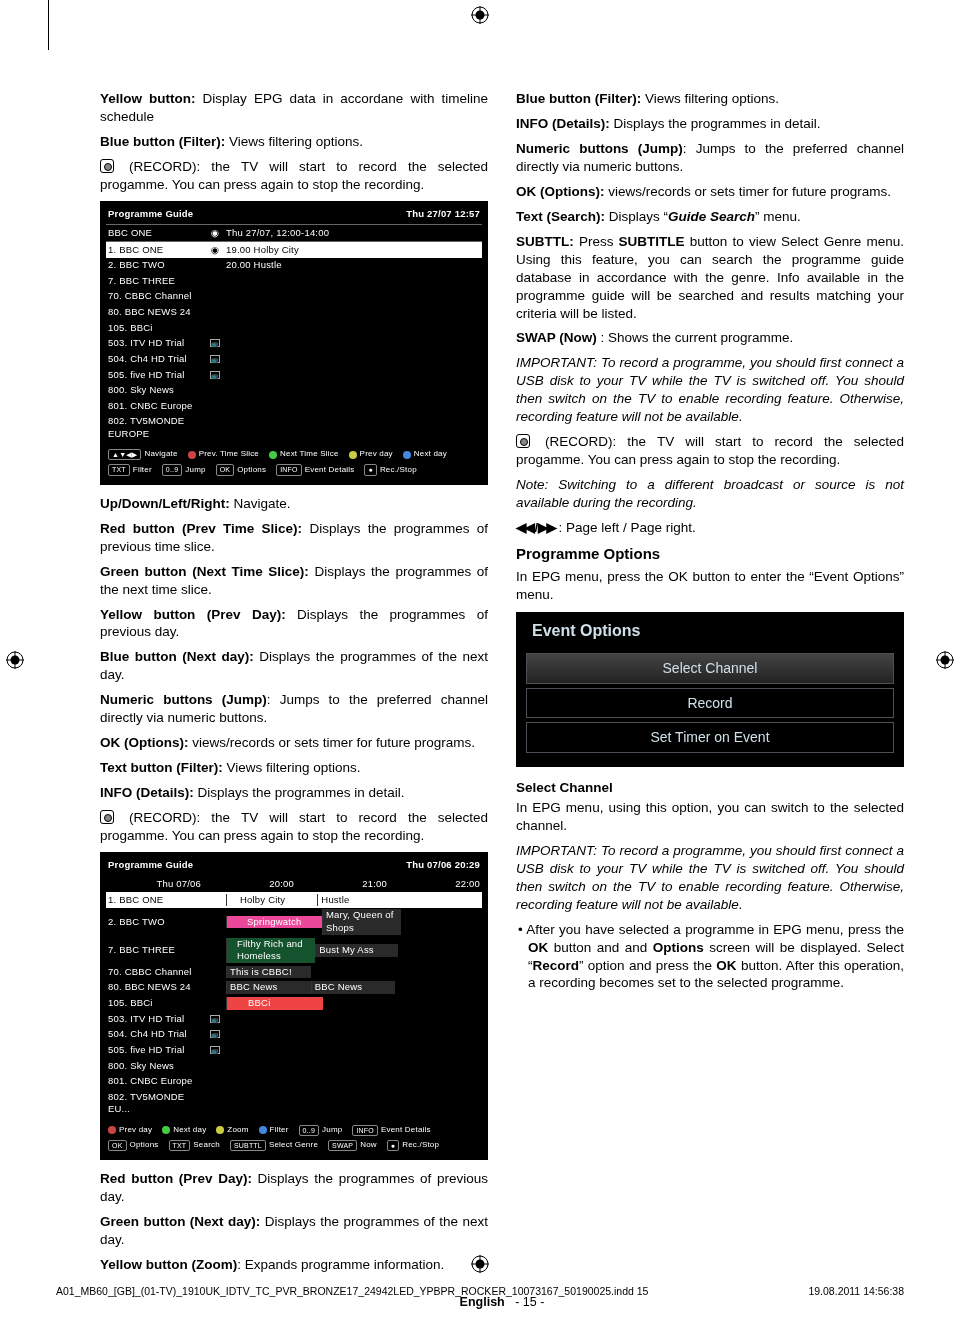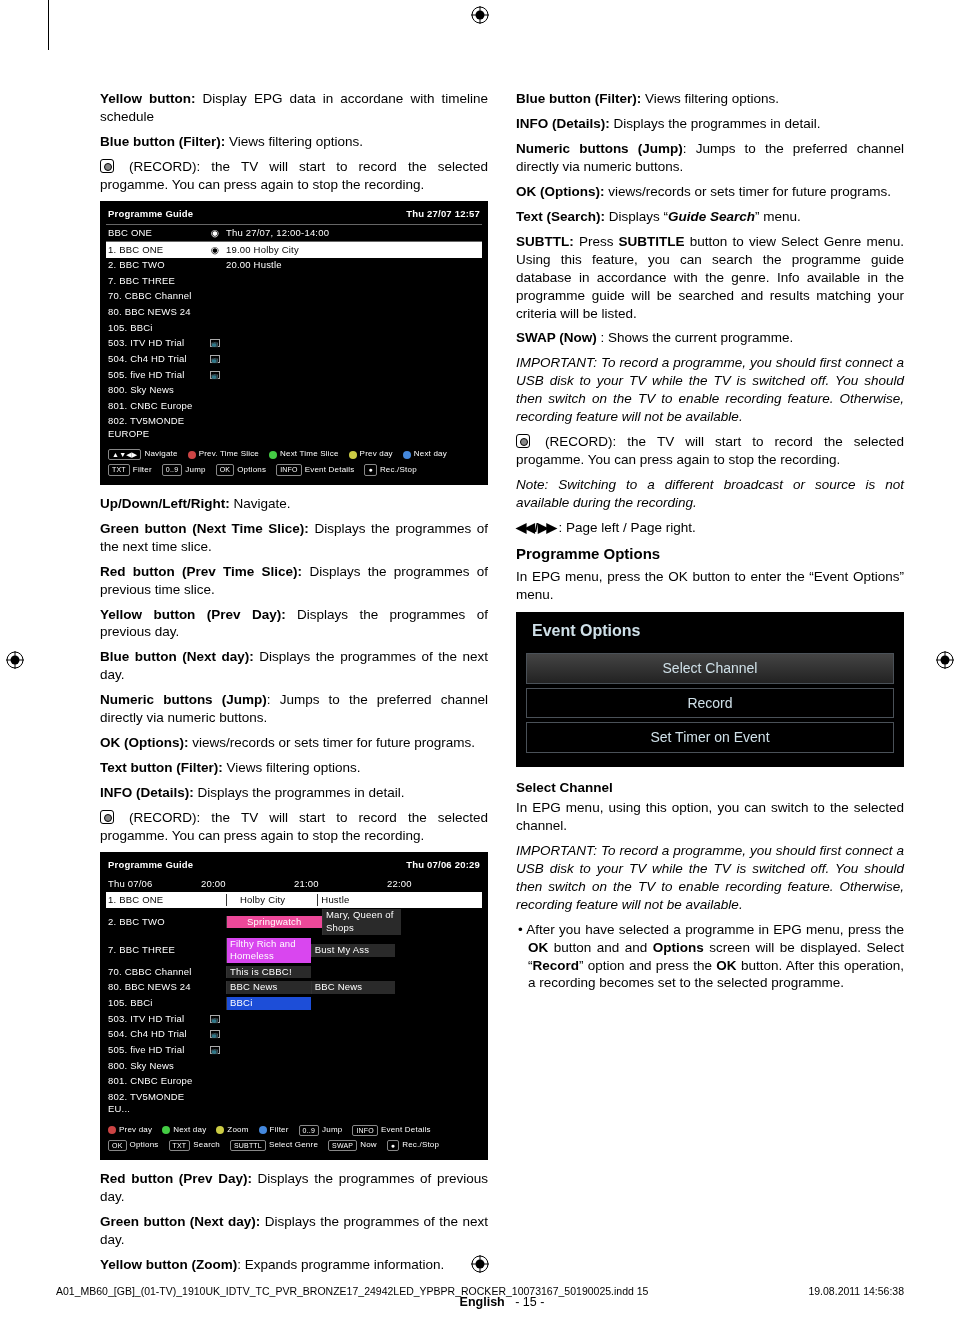--- a/index.html
+++ b/index.html
@@ -53,21 +53,21 @@
   letter-spacing: 0.2px;
 }
 .epg-titlebar { display:flex;justify-content:space-between;font-weight:bold;padding:2px 2px 4px 2px;}
 .epg-row{display:flex;align-items:center;padding:1.5px 2px;}
 .epg-row.sel{background:#fff;color:#000;}
 .epg-row.hdr{border-top:1px solid #666;border-bottom:1px solid #666;}
 .epg-c1{width:96px;flex-shrink:0;}
 .epg-cic{width:22px;flex-shrink:0;text-align:center;}
 .epg-c2{flex:1;}
 .epg-grid-hdr{display:flex;padding:2px;}
-.epg-grid-hdr>div{flex:1;}
+.epg-grid-hdr>div{flex:1;text-align:right;}
 .epg-hints{display:flex;flex-wrap:wrap;gap:4px 10px;margin-top:4px;padding:3px 2px;font-size:8px;}
 .epg-hint{white-space:nowrap;display:flex;align-items:center;gap:3px;}
 .key{display:inline-block;border:1px solid #888;border-radius:2px;padding:0 3px;font-size:7px;}
 .dot{display:inline-block;width:8px;height:8px;border-radius:50%;}
 .dot.red{background:#c44;} .dot.green{background:#4c4;} .dot.yellow{background:#cc4;} .dot.blue{background:#48d;}
 .epg-sm-icon{display:inline-block;width:10px;height:8px;border:1px solid #aaa;font-size:6px;text-align:center;line-height:8px;}
 .ev-options{background:#000;color:#a7c9d9;margin:8px 0 12px 0;font-family:'Trebuchet MS',Arial,sans-serif;}
 .ev-title{padding:8px 16px;color:#cfe0e8;font-size:16px;font-weight:600;}
 .ev-item{border:1px solid #4a5158;margin:4px 10px;padding:5px;text-align:center;font-size:14px;color:#cfe0e8;}
 .ev-item.sel{background:linear-gradient(#444,#222);}
@@ -232,22 +232,22 @@
               <span>Event Details</span>
             </span>
             <span class="epg-hint">
               <span class="key">●</span>
               <span>Rec./Stop</span>
             </span>
           </div>
     </div>
 
     <p><strong>Up/Down/Left/Right:</strong><span> Navigate.</span></p>
+    <p class="j"><strong>Red button (Prev Time Slice):</strong><span> Displays the programmes of previous time slice.</span></p>
     <p class="j"><strong>Green button (Next Time Slice):</strong><span> Displays the programmes of the next time slice.</span></p>
-    <p class="j"><strong>Red button (Prev Time Slice):</strong><span> Displays the programmes of previous time slice.</span></p>
     <p class="j"><strong>Yellow button (Prev Day):</strong><span> Displays the programmes of previous day.</span></p>
     <p class="j"><strong>Blue button (Next day):</strong><span> Displays the programmes of the next day.</span></p>
     <p class="j"><strong>Numeric buttons (Jump)</strong><span>: Jumps to the preferred channel directly via numeric buttons.</span></p>
     <p class="j"><strong>OK (Options):</strong><span> views/records or sets timer for future programs.</span></p>
     <p><strong>Text button (Filter):</strong><span> Views filtering options.</span></p>
     <p><strong>INFO (Details):</strong><span> Displays the programmes in detail.</span></p>
     <p class="j"><span class="record-icon"></span><span> (RECORD): the TV will start to record the selected progamme. You can press again to stop the recording.</span></p>
 
     <div class="figure-epg">
       <div class="epg-titlebar">
@@ -271,42 +271,42 @@
             <div class="epg-row">
               <div class="epg-c1" style="width:96px">2. BBC TWO</div>
               <div class="epg-cic"></div>
               <div style="flex:1;border-left:1px solid #333;padding-left:20px;background:#ec4899">Springwatch</div>
               <div style="flex:1;border-left:1px solid #333;padding-left:3px;background:#2a2a2a">Mary, Queen of Shops</div>
               <div style="flex:1;border-left:1px solid #333;padding-left:3px;background:transparent"></div>
             </div>
             <div class="epg-row">
               <div class="epg-c1" style="width:96px">7. BBC THREE</div>
               <div class="epg-cic"></div>
-              <div style="flex:1;border-left:1px solid #333;padding-left:3px;background:#d946ef">Filthy Rich and Homeless</div>
+              <div style="flex:1;border-left:1px solid #333;padding-left:10px;background:#14532d">Filthy Rich and Homeless</div>
               <div style="flex:1;border-left:1px solid #333;padding-left:3px;background:#2a2a2a">Bust My Ass</div>
               <div style="flex:1;border-left:1px solid #333;padding-left:3px;background:transparent"></div>
             </div>
             <div class="epg-row">
               <div class="epg-c1" style="width:96px">70. CBBC Channel</div>
               <div class="epg-cic"></div>
               <div style="flex:1;border-left:1px solid #333;padding-left:3px;background:#2a2a2a">This is CBBC!</div>
               <div style="flex:1;border-left:1px solid #333;padding-left:3px;background:transparent"></div>
               <div style="flex:1;border-left:1px solid #333;padding-left:3px;background:transparent"></div>
             </div>
             <div class="epg-row">
               <div class="epg-c1" style="width:96px">80. BBC NEWS 24</div>
               <div class="epg-cic"></div>
               <div style="flex:1;border-left:1px solid #333;padding-left:3px;background:#2a2a2a">BBC News</div>
               <div style="flex:1;border-left:1px solid #333;padding-left:3px;background:#2a2a2a">BBC News</div>
               <div style="flex:1;border-left:1px solid #333;padding-left:3px;background:transparent"></div>
             </div>
             <div class="epg-row">
               <div class="epg-c1" style="width:96px">105. BBCi</div>
               <div class="epg-cic"></div>
-              <div style="flex:1;border-left:1px solid #333;padding-left:3px;background:#1d4ed8">BBCi</div>
+              <div style="flex:1;border-left:1px solid #333;padding-left:21px;background:#ef4444">BBCi</div>
               <div style="flex:1;border-left:1px solid #333;padding-left:3px;background:transparent"></div>
               <div style="flex:1;border-left:1px solid #333;padding-left:3px;background:transparent"></div>
             </div>
             <div class="epg-row">
               <div class="epg-c1" style="width:96px">503. ITV HD Trial</div>
               <div class="epg-cic"><span class="epg-sm-icon">📺</span></div>
               <div style="flex:1;border-left:1px solid #333;padding-left:3px;background:transparent"></div>
               <div style="flex:1;border-left:1px solid #333;padding-left:3px;background:transparent"></div>
               <div style="flex:1;border-left:1px solid #333;padding-left:3px;background:transparent"></div>
             </div>

